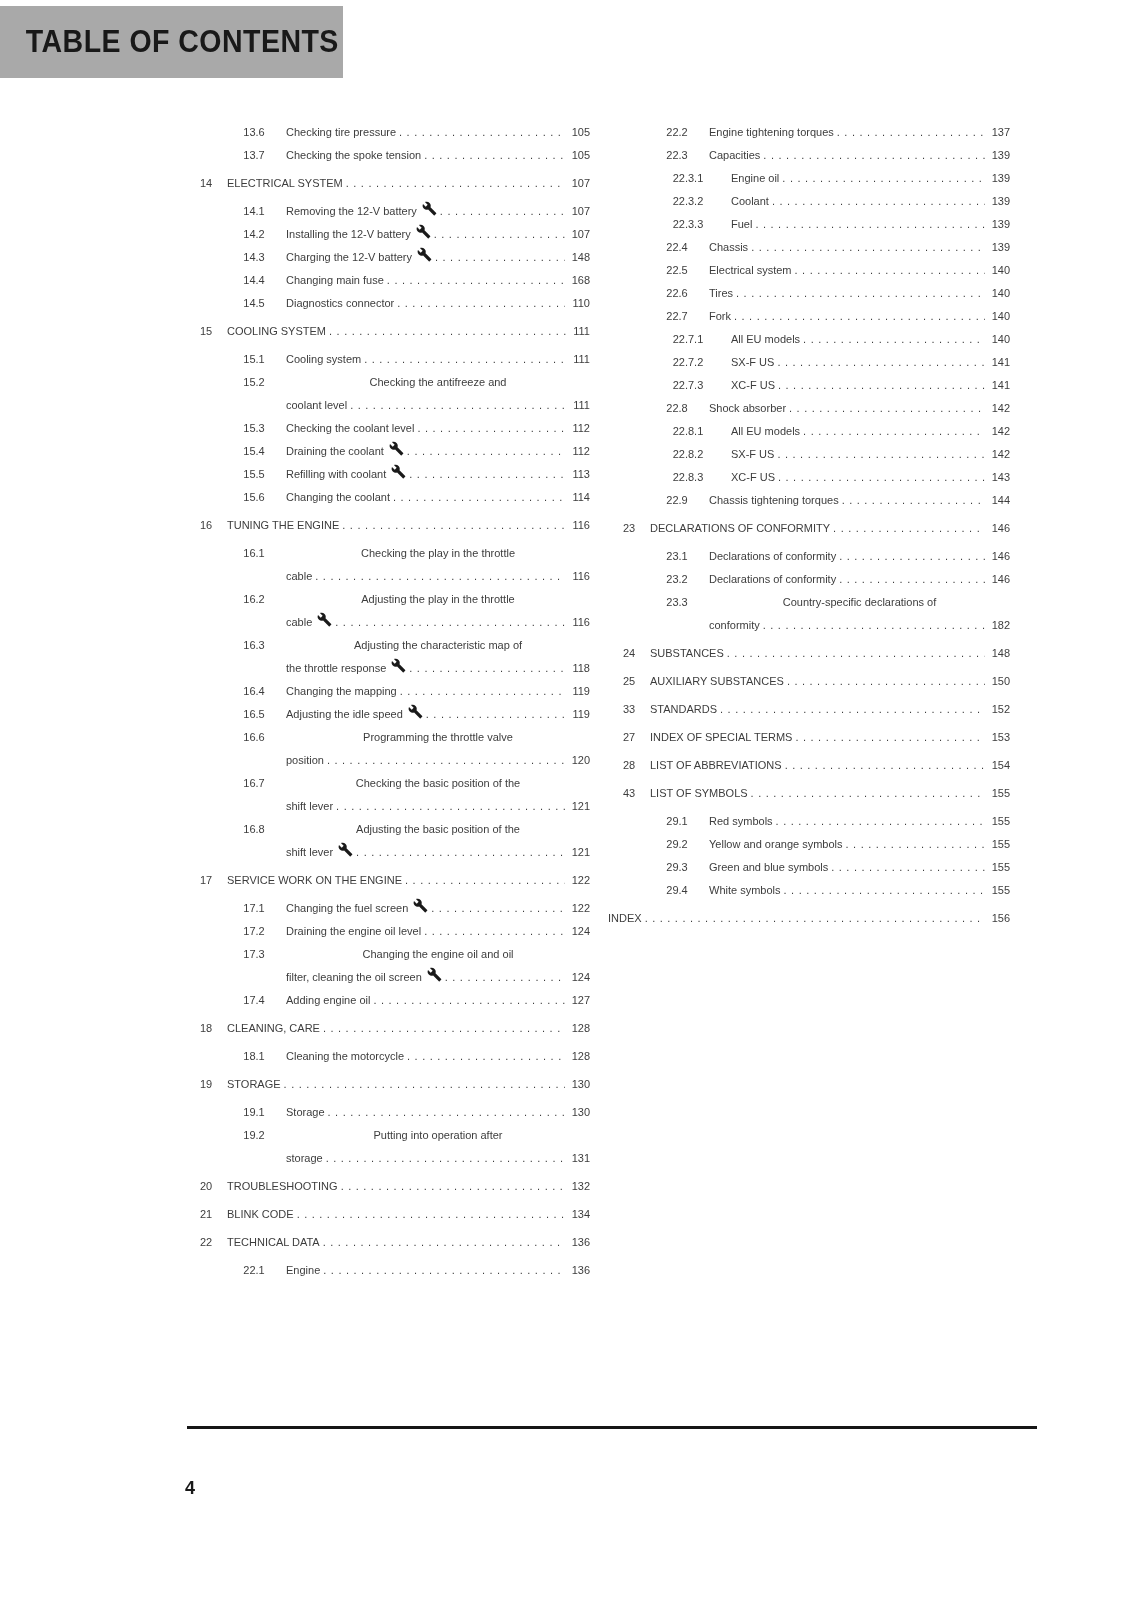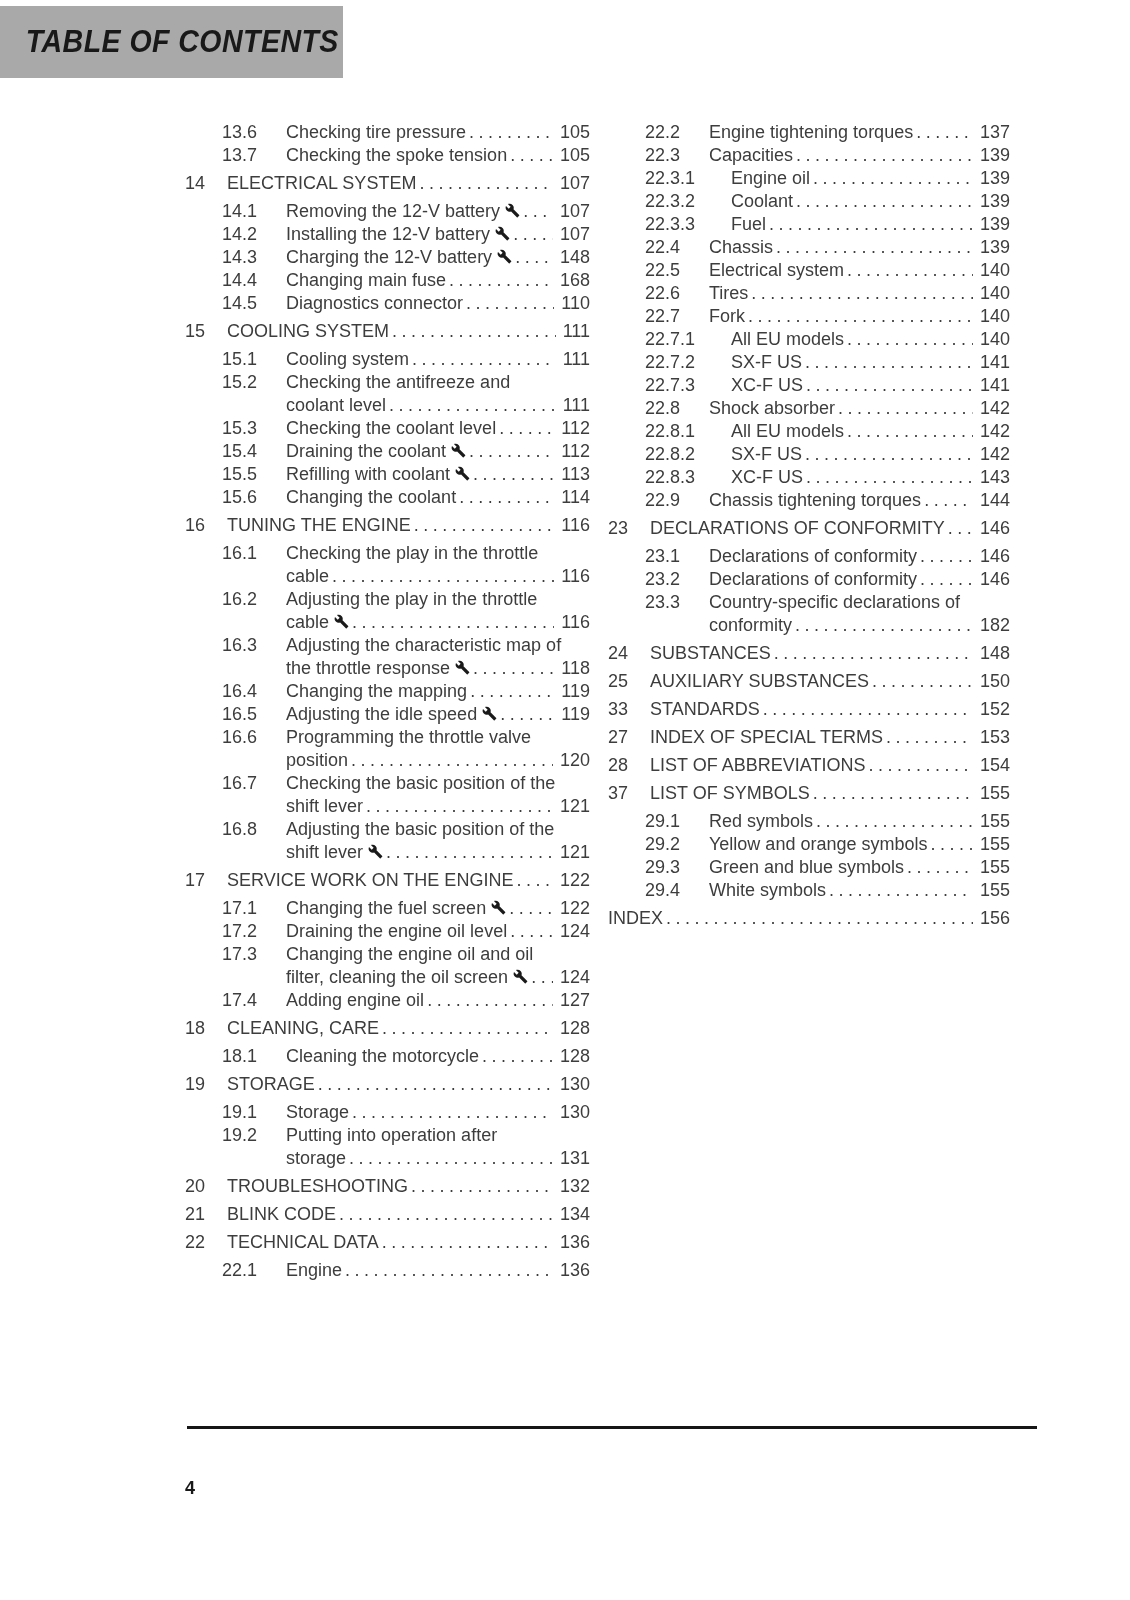--- a/index.html
+++ b/index.html
@@ -2,28 +2,28 @@
 <html><head>
 <meta charset="utf-8">
 <style>
   html,body { margin:0; padding:0; background:#fff; }
   .page-root {
     position:relative; width:1130px; height:1600px; background:#ffffff;
     font-family:"Liberation Sans", sans-serif; color:#3d3d3d; overflow:hidden;
   }
   .header-box {
     position:absolute; left:0; top:6px; width:343px; height:72px;
-    background:#a9a9a9; display:flex; align-items:center;font-style:italic;
+    background:#a9a9a9; display:flex; align-items:center;
   }
   .header-title {
     font-size:31px; font-weight:bold; color:#191919; padding-left:28px;
     transform:scaleX(.92); transform-origin:left center; white-space:nowrap;
     letter-spacing:0.5px;
   }
-  .col { position:absolute; top:121px; font-size:18px; line-height:23px; }
+  .col { position:absolute; top:121px; font-size:11px; line-height:23px;text-align:center; }
   .col-left  { left:185px; width:405px; }
   .col-right { left:608px; width:402px; }
   .row { display:flex; align-items:flex-start; }
   .row.l1 { margin:5px 0; }
   .row.l2, .row.l3 { padding-left:37px; }
   .num { flex:0 0 auto; }
   .l1 > .num { width:42px; }
   .l2 > .num { width:64px; }
   .l3 > .num { width:86px; }
   .body { flex:1; min-width:0; }
@@ -755,21 +755,21 @@
         <span class="num">28</span>
         <div class="body">
           <div class="lastline">
             <span class="t">LIST OF ABBREVIATIONS</span>
             <span class="leader">......................................................................................................................................................</span>
             <span class="pagenum">154</span>
           </div>
         </div>
       </div>
       <div class="row l1">
-        <span class="num">37</span>
+        <span class="num">43</span>
         <div class="body">
           <div class="lastline">
             <span class="t">LIST OF SYMBOLS</span>
             <span class="leader">......................................................................................................................................................</span>
             <span class="pagenum">155</span>
           </div>
         </div>
       </div>
       <div class="row l2">
         <span class="num">29.1</span>

